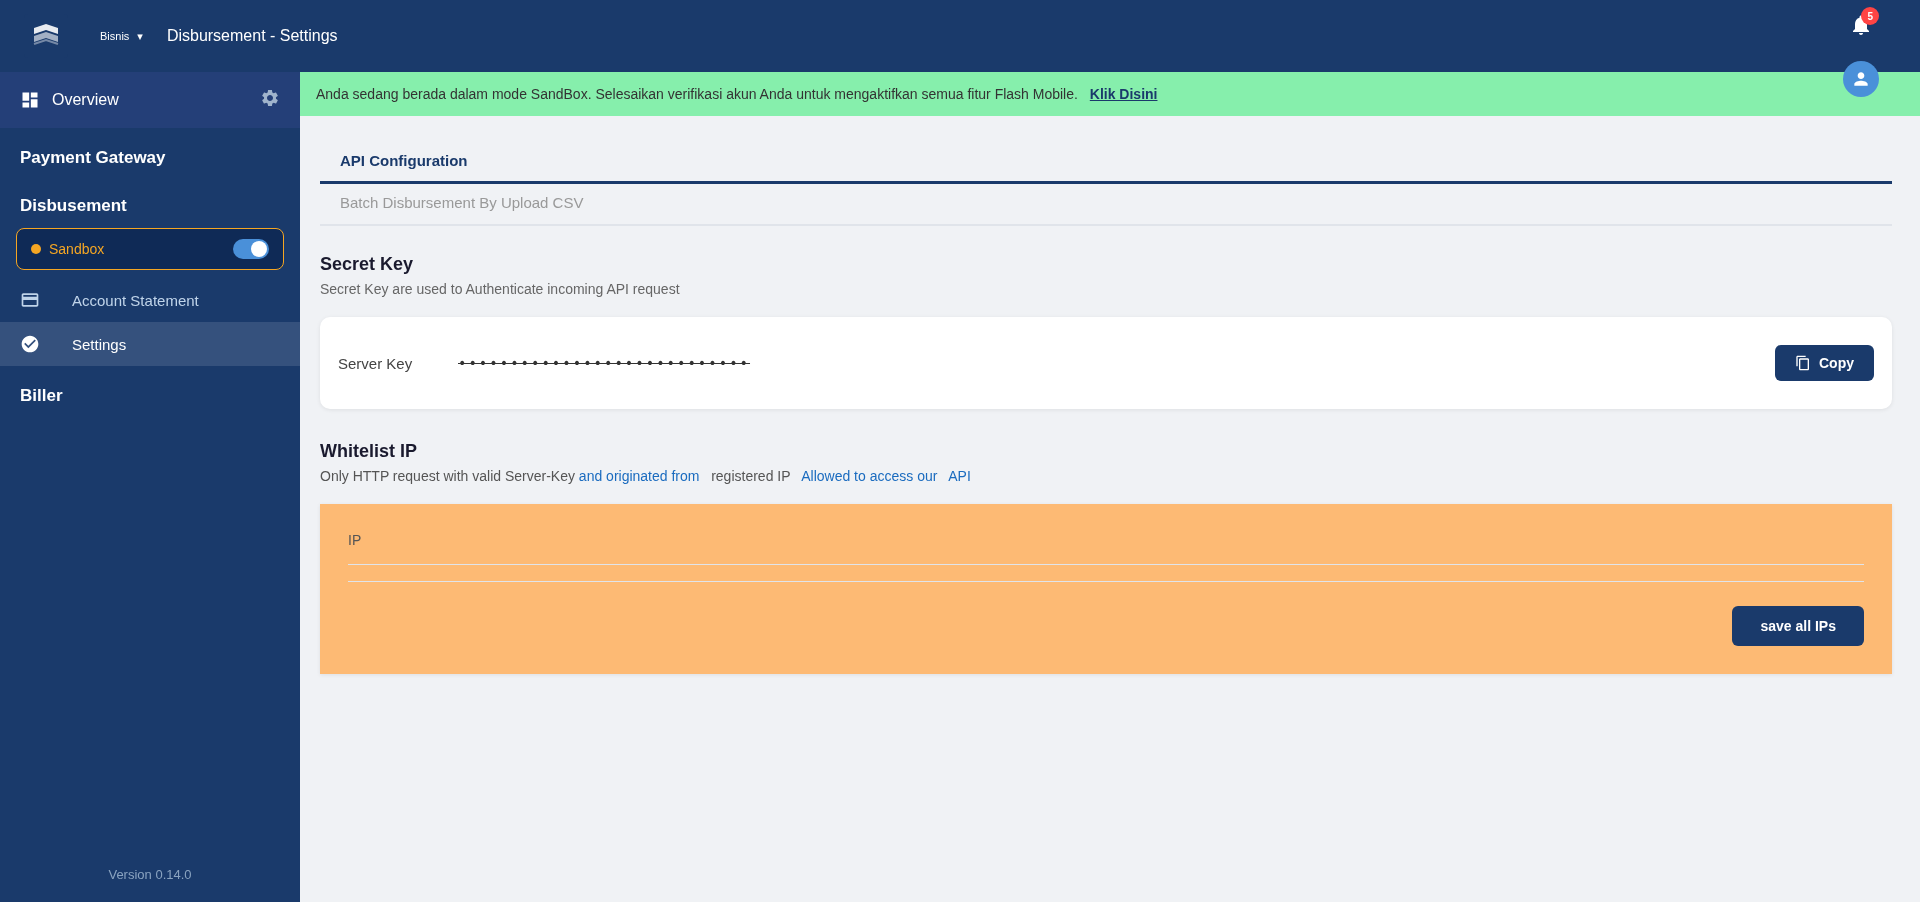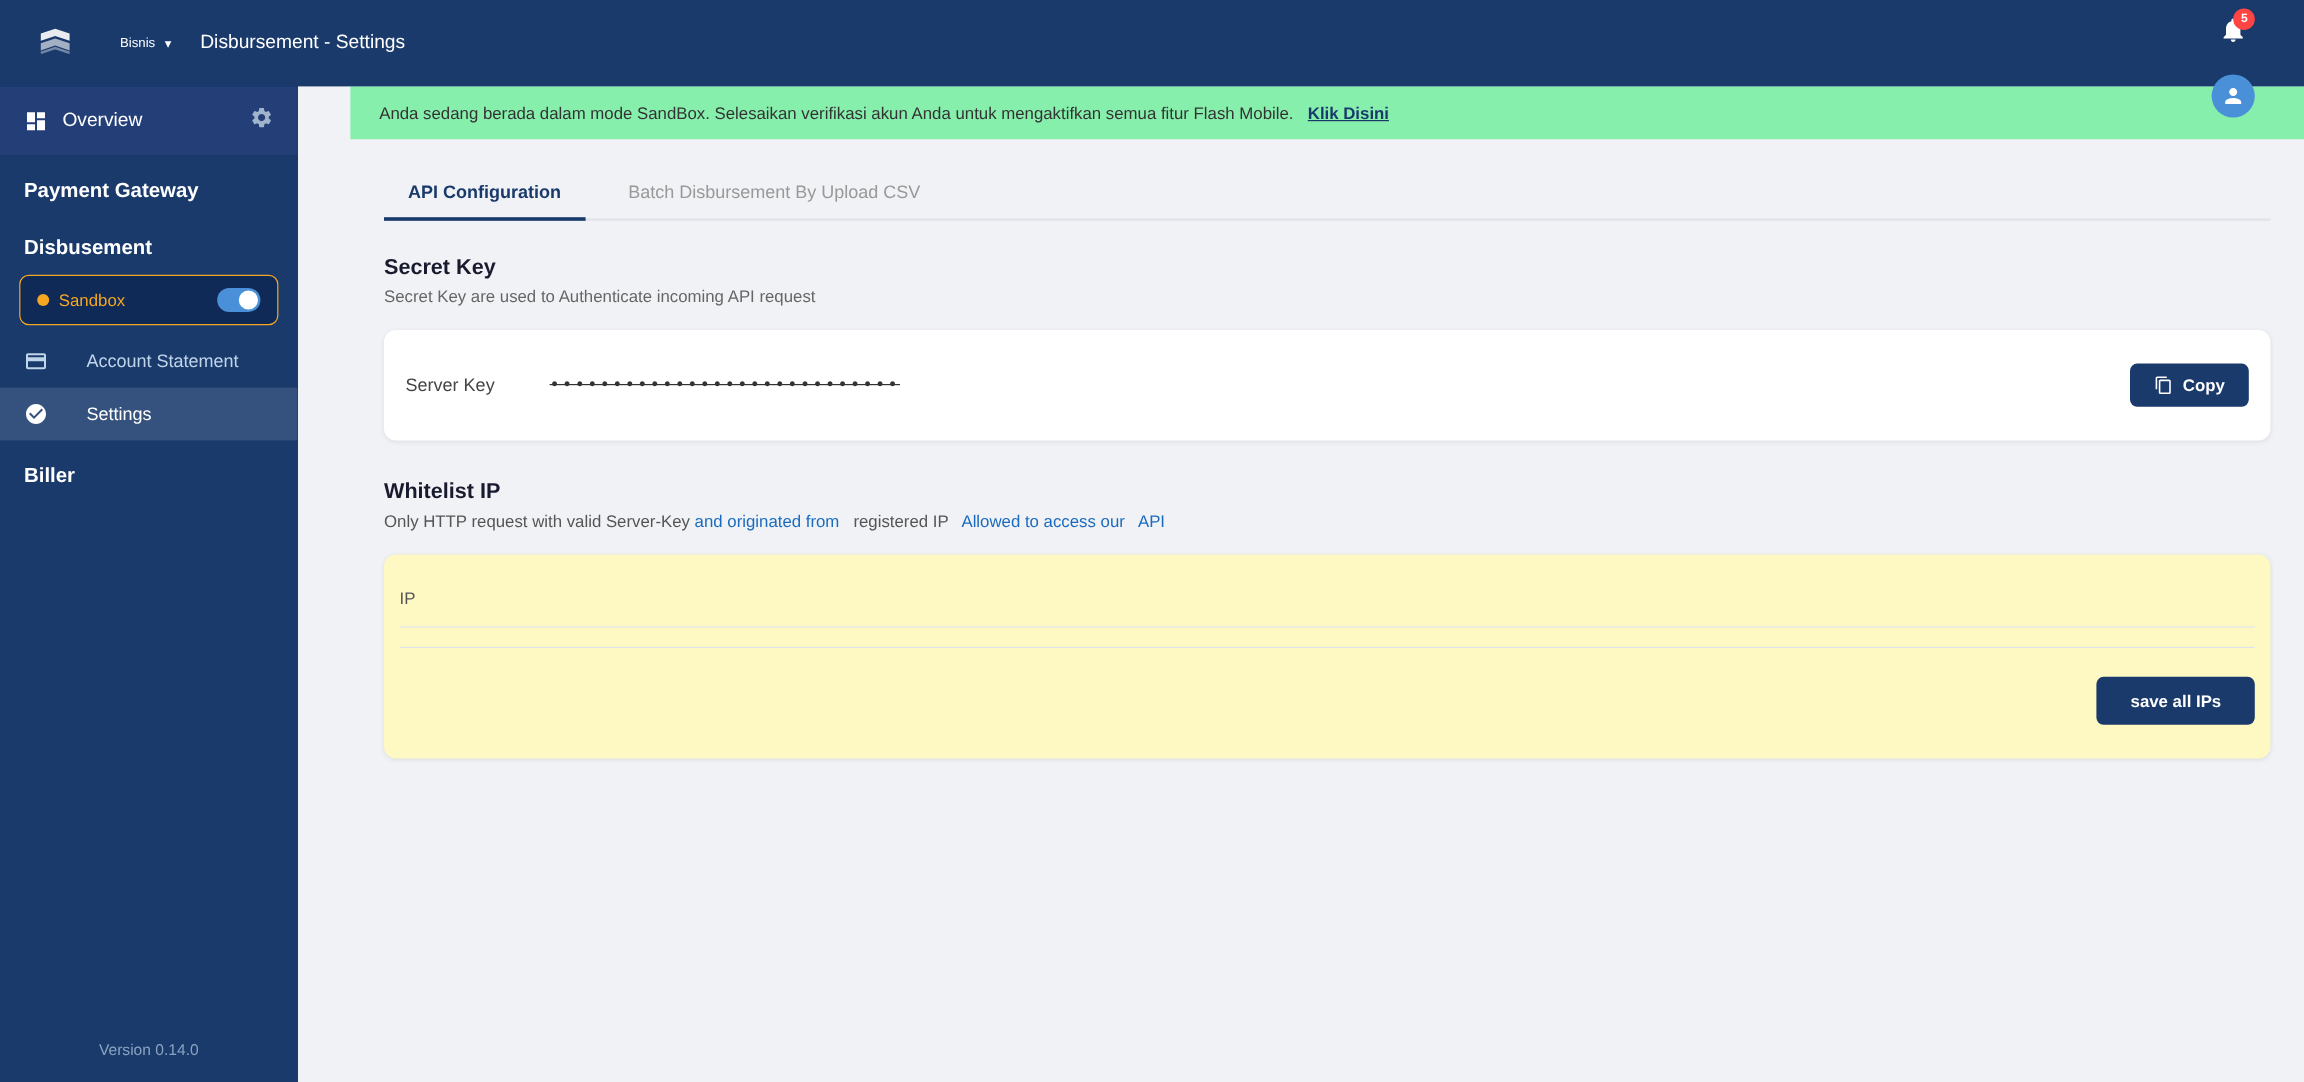--- a/index.html
+++ b/index.html
@@ -89,21 +89,21 @@
       justify-content: center;
       color: white;
       cursor: pointer;
     }
 
     
     .sidebar {
       position: fixed;
       top: 72px;
       left: 0;
-      width: 248px;
+      width: 300px;
       bottom: 0;
       background: #1a3a6b;
       display: flex;
       flex-direction: column;
       overflow-y: auto;
       z-index: 90;
     }
     .sidebar-overview {
       display: flex;
       align-items: center;
@@ -240,23 +240,24 @@
 
     
     .content-area {
       padding: 24px 28px;
       flex: 1;
     }
 
     
     .tabs {
       display: flex;
-      gap: 16px;
+      gap: 0;
       border-bottom: 2px solid #e0e4ea;
       margin-bottom: 28px;
+      flex-direction: column;
     }
     .tab {
       padding: 12px 20px;
       font-size: 15px;
       color: #999;
       cursor: pointer;
       border-bottom: 3px solid transparent;
       margin-bottom: -2px;
       font-weight: 500;
     }
@@ -324,23 +325,23 @@
     .whitelist-desc {
       font-size: 14px;
       color: #555;
       margin-bottom: 20px;
     }
     .whitelist-desc .highlight-blue {
       color: #1a6bbf;
     }
 
     .ip-card {
-      background: #fef9c3;
-      border-radius: 10px;
-      padding: 28px 13px;
+      background: #fdba74;
+      border-radius: 0;
+      padding: 28px 28px;
       box-shadow: 0 1px 4px rgba(0,0,0,0.08);
     }
     .ip-label {
       font-size: 14px;
       color: #555;
       margin-bottom: 16px;
     }
     .ip-input-row {
       display: flex;
       align-items: center;

